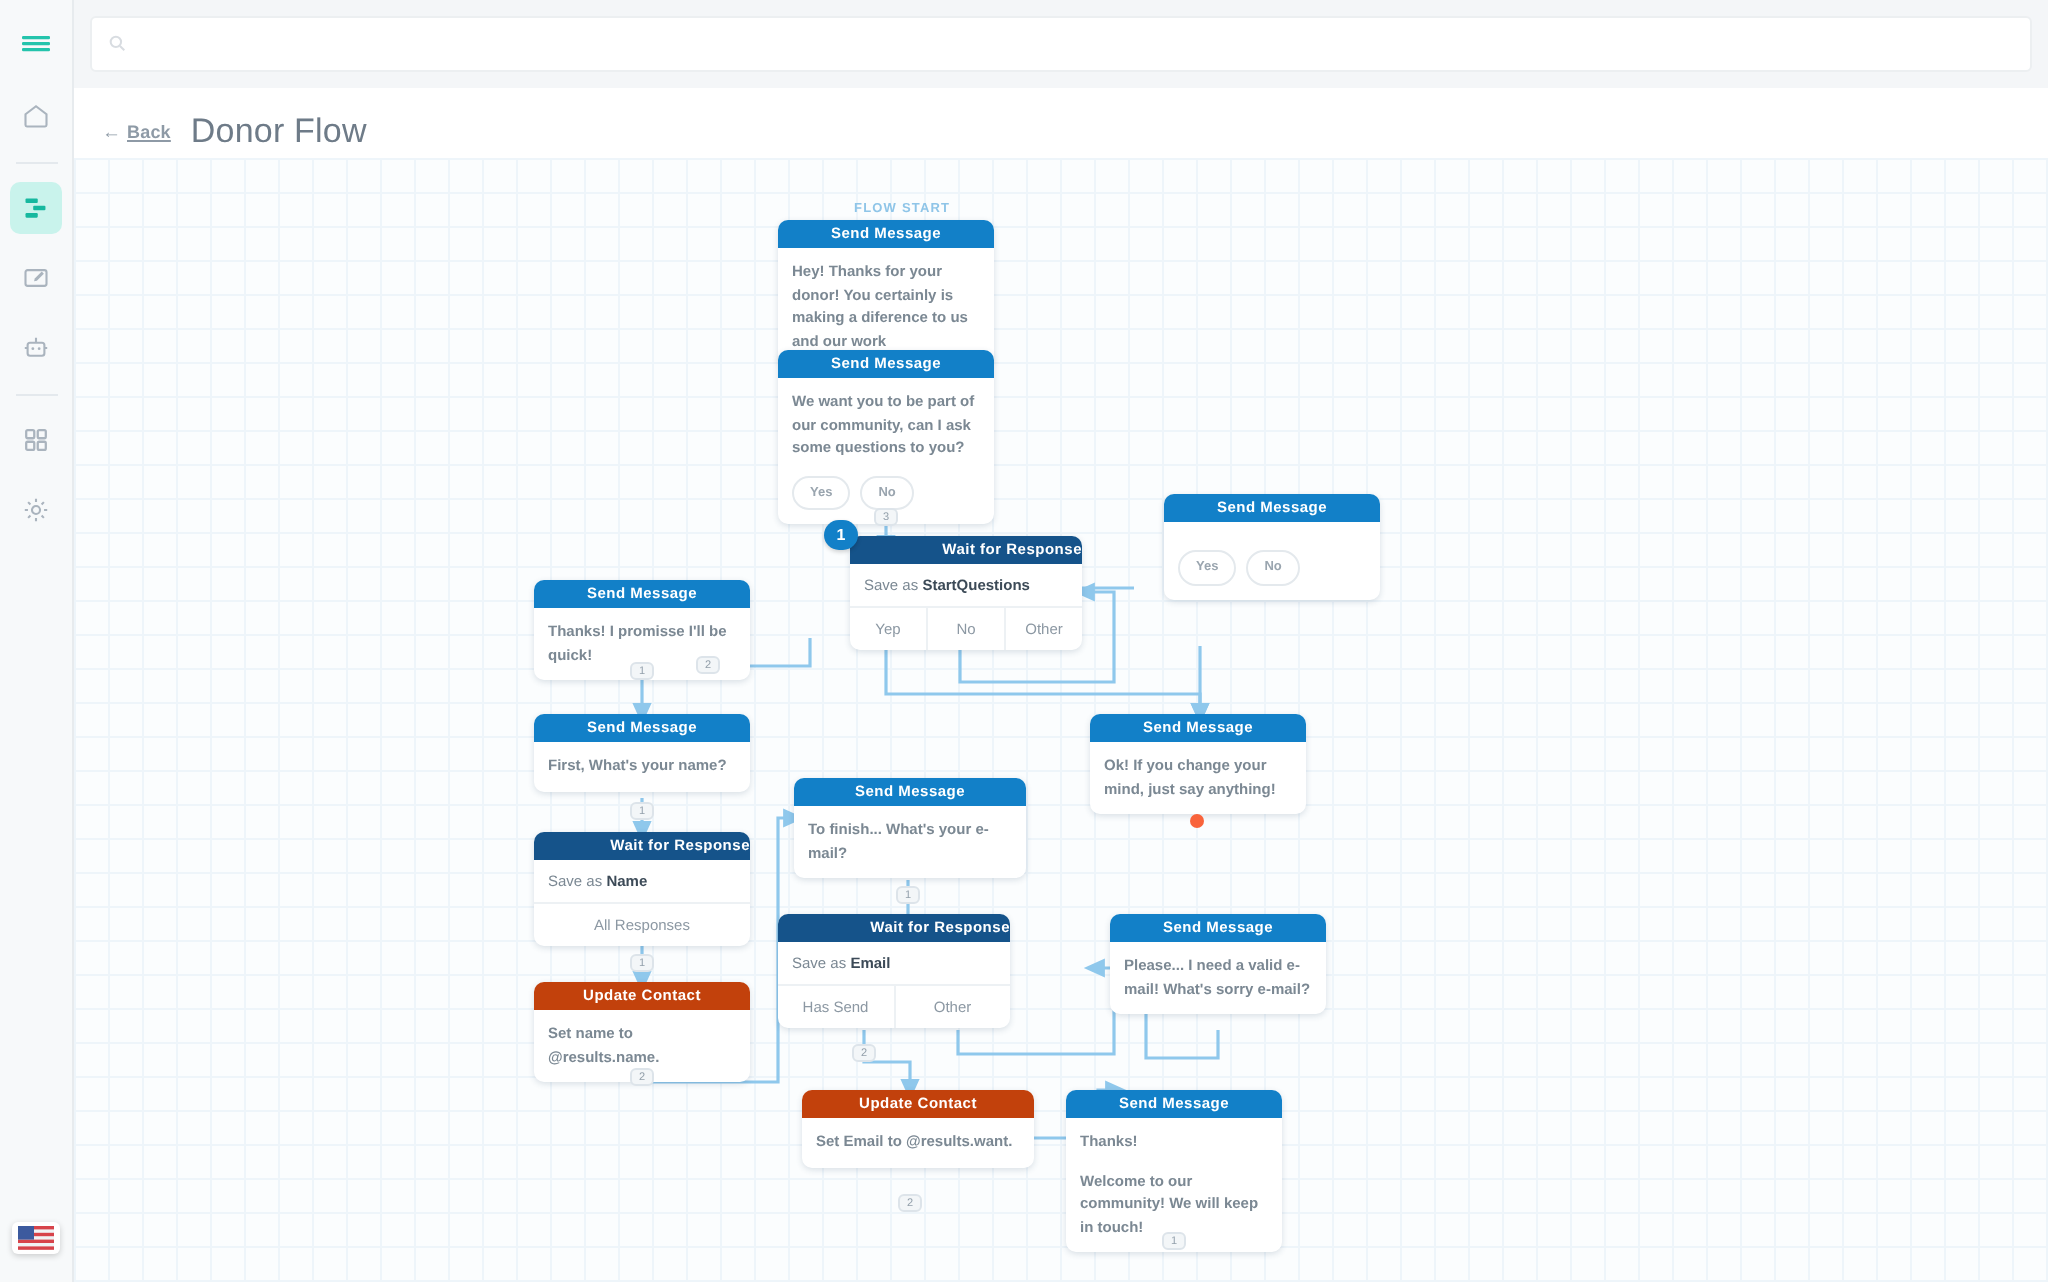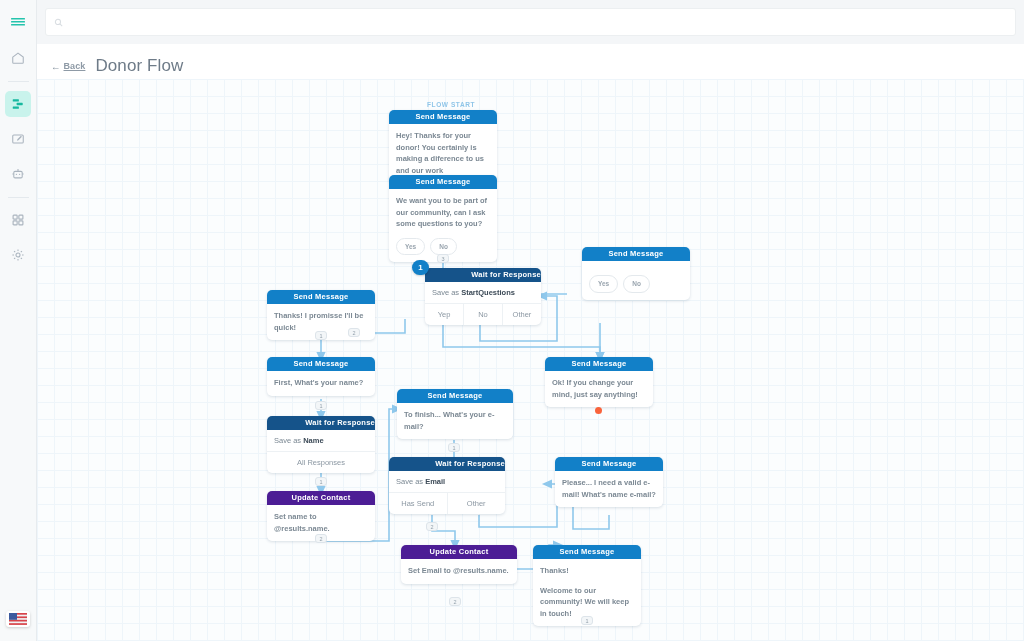--- a/index.html
+++ b/index.html
@@ -100,21 +100,21 @@
     z-index: 5;
   }
   .node-head {
     height: 14px; line-height: 14px;
     text-align: center;
     font-size: 7.5px; font-weight: 700; color: #fff;
     letter-spacing: .25px;
   }
   .head-msg  { background: #1280c8; }
   .head-wait { background: #15538a; text-align: right; }
-  .head-upd  { background: #4c1d95; }
+  .head-upd  { background: #c2410c; }
   .node-body {
     padding: 6px 7px 7px 7px;
     font-size: 7.5px; line-height: 11.5px; color: #7b8893; font-weight: bold;
   }
   .node-body .para { margin-bottom: 8px; }
   .node-body .para:last-child { margin-bottom: 0; }
   .save-row {
     padding: 6px 7px; font-size: 7.5px; color: #7b8893;
     border-bottom: 1px solid #edf1f4;
   }
@@ -389,28 +389,28 @@
       </div>
       <div class="choices">
         <div class="choice">Has Send</div>
         <div class="choice">Other</div>
       </div>
     </div>
 
     <div class="node" style="left:518px; top:378px; width:108px;">
       <div class="node-head head-msg">Send Message</div>
       <div class="node-body">
-        <div class="para">Please... I need a valid e-mail! What's name e-mail?</div>
+        <div class="para">Please... I need a valid e-mail! What's sorry e-mail?</div>
       </div>
     </div>
 
     <div class="node" style="left:364px; top:466px; width:116px;">
       <div class="node-head head-upd">Update Contact</div>
       <div class="node-body">
-        <div class="para">Set Email to @results.name.</div>
+        <div class="para">Set Email to @results.want.</div>
       </div>
     </div>
 
     <div class="node" style="left:496px; top:466px; width:108px;">
       <div class="node-head head-msg">Send Message</div>
       <div class="node-body">
         <div class="para">Thanks!</div>
         <div class="para">Welcome to our community! We will keep in touch!</div>
       </div>
     </div>

